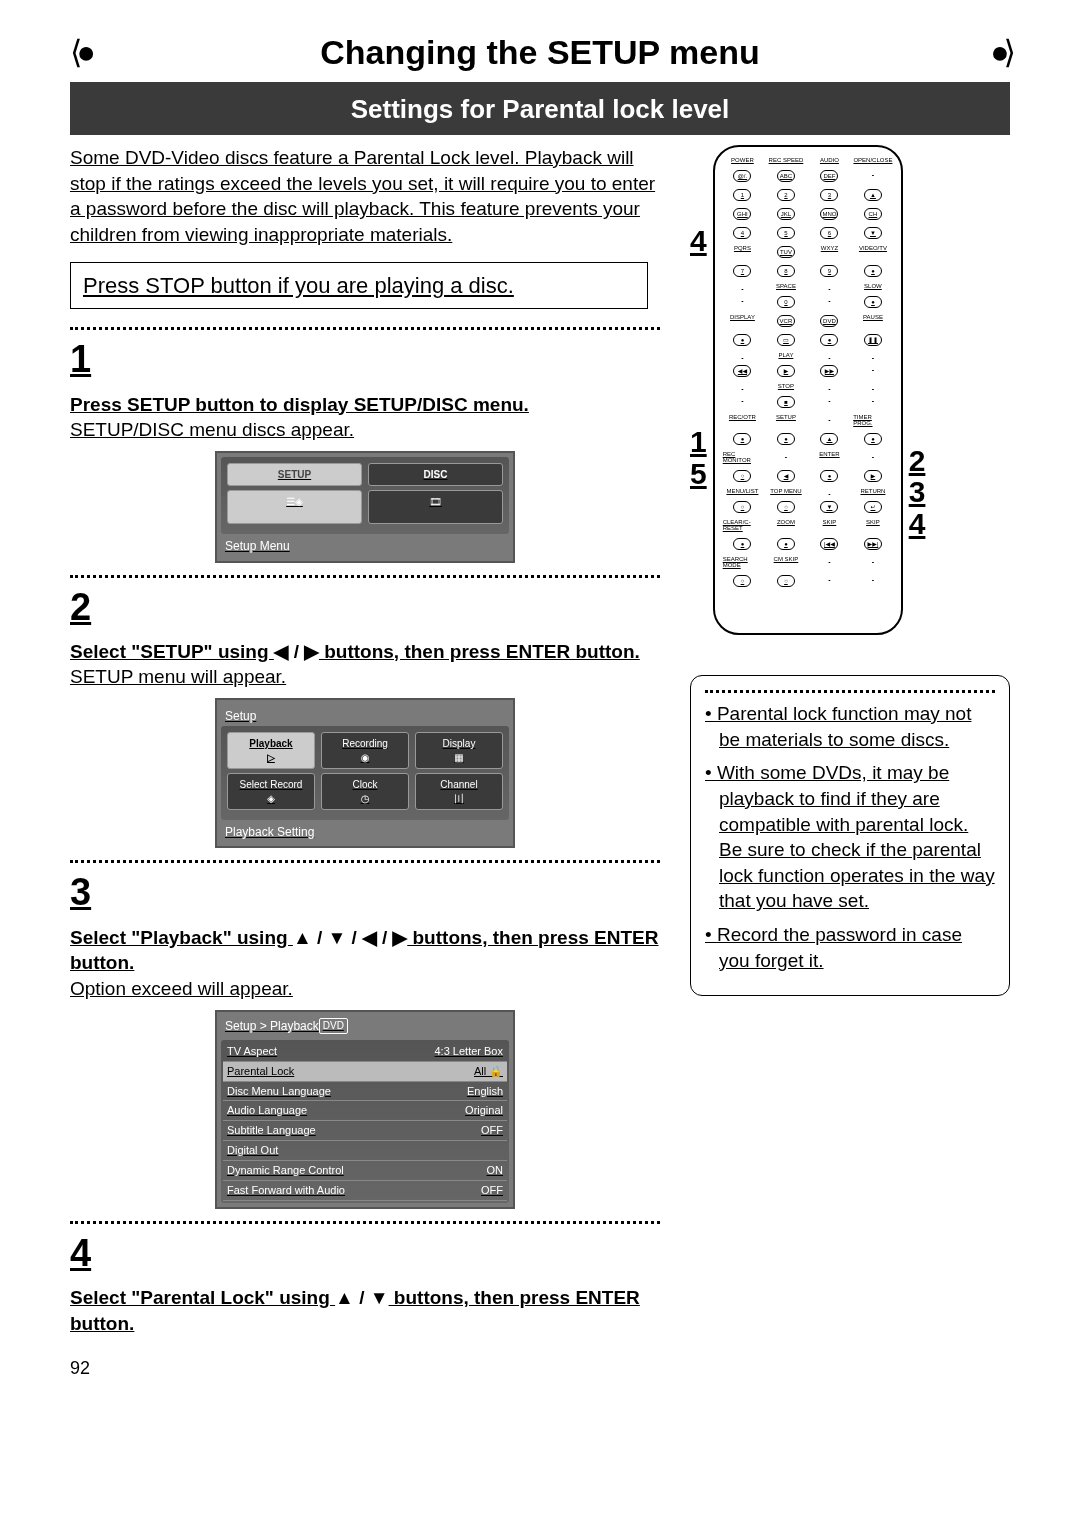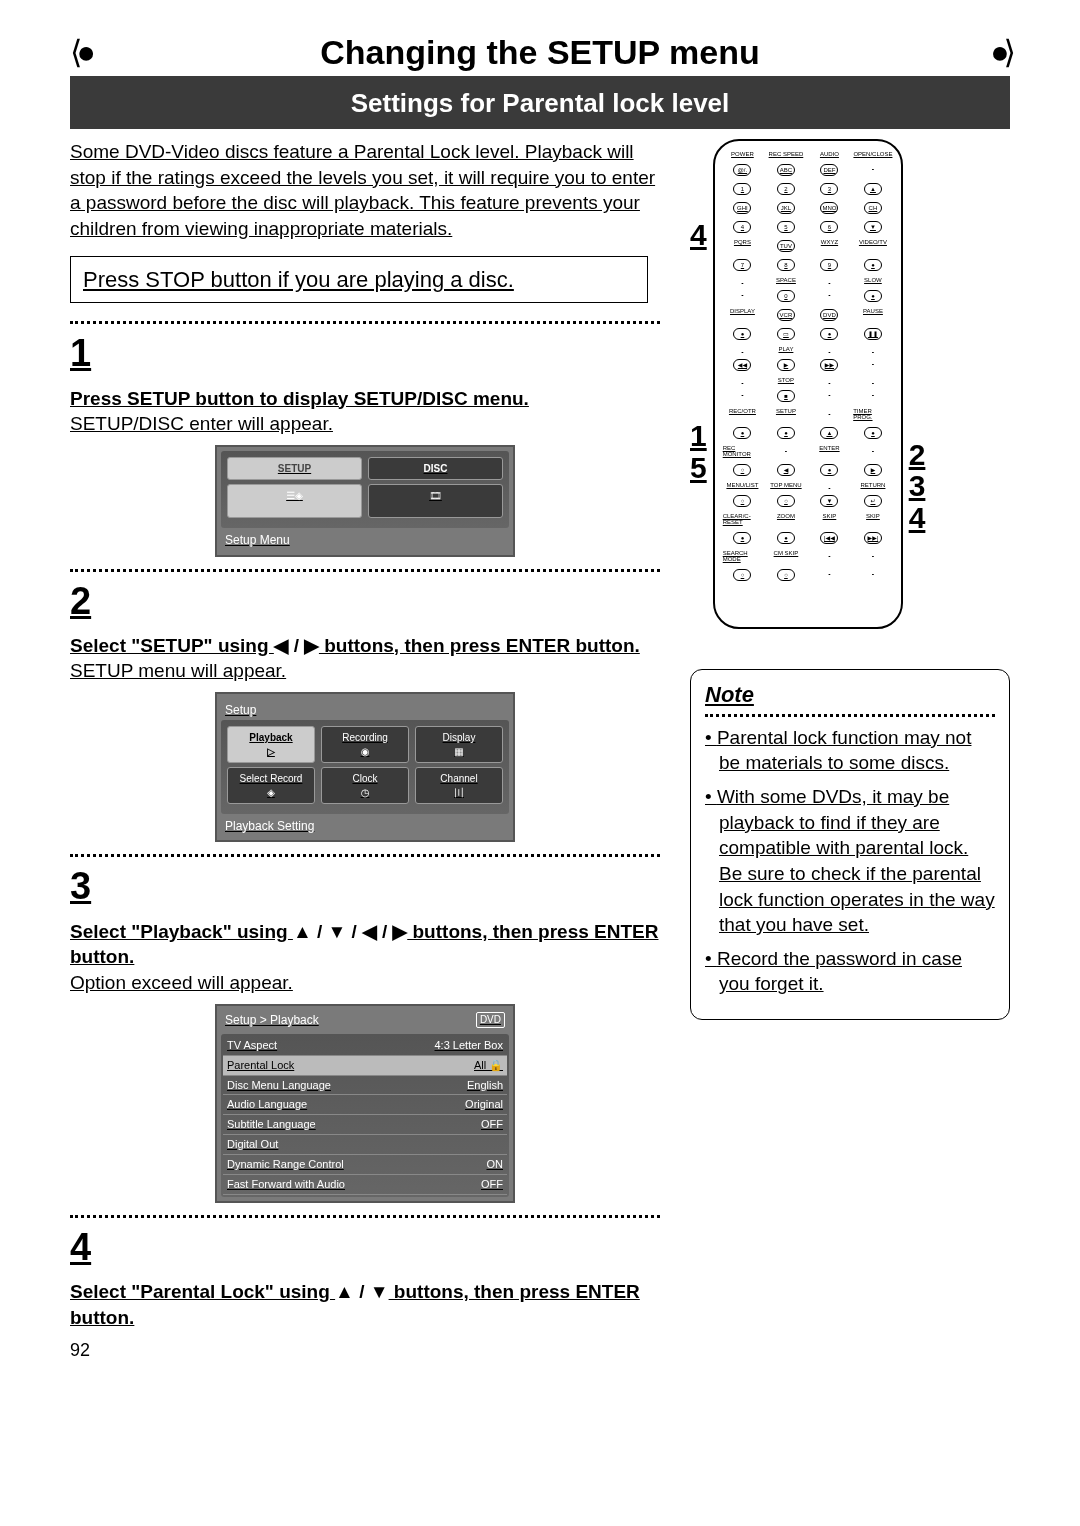--- a/index.html
+++ b/index.html
@@ -10,21 +10,21 @@
     margin: 0 auto;
     padding: 30px 70px 40px 70px;
     font-size: 19px;
     line-height: 1.35;
   }
   .title-row {
     display: flex;
     align-items: center;
     justify-content: space-between;
     gap: 22px;
-    margin-bottom: 0;
+    margin-bottom: 6px;
   }
   .title-row h1 {
     font-size: 34px;
     font-weight: bold;
     text-align: center;
     flex: 1;
   }
   .deco {
     font-size: 32px;
     letter-spacing: -6px;
@@ -106,21 +106,20 @@
     font-size: 11px;
     color: #fff;
     border-collapse: collapse;
   }
   .scr-table td {
     padding: 2px 4px;
     border-bottom: 1px solid #888;
   }
   .scr-header {
     display: flex;
-    justify-content: space-between;
     color: #fff;
     font-size: 12px;
     padding: 2px 4px 6px 4px;
   }
   .arrow { display: inline-block; }
   .remote-wrap {
     position: relative;
     display: flex;
     align-items: flex-start;
     gap: 6px;
@@ -177,21 +176,21 @@
   .note-box h3 {
     font-style: italic;
     font-size: 22px;
     font-weight: bold;
     margin-bottom: 2px;
   }
   .note-dots { border-top: 3px dotted #000; margin: 4px 0 8px 0; }
   .note-box ul { list-style: none; padding: 0; }
   .note-box li { margin-bottom: 8px; padding-left: 14px; text-indent: -14px; }
   .note-box li::before { content: "• "; }
-  .page-num { font-size: 18px; margin-top: 8px; }
+  .page-num { font-size: 18px; margin-top: 20px; }
   .callout-line {
     white-space: nowrap;
   }
 </style>
 </head>
 <body>
 
 <div class="title-row">
   <span class="deco deco-left"></span>
   <h1>Changing the SETUP menu</h1>
@@ -201,21 +200,21 @@
 
 <div class="cols">
   <div class="left-col">
     <p class="intro">Some DVD-Video discs feature a Parental Lock level. Playback will stop if the ratings exceed the levels you set, it will require you to enter a password before the disc will playback. This feature prevents your children from viewing inappropriate materials.</p>
 
     <div class="stop-box">Press STOP button if you are playing a disc.</div>
 
     <hr class="dots">
     <div class="step-num">1</div>
     <p class="step-title">Press SETUP button to display SETUP/DISC menu.</p>
-    <p class="step-body">SETUP/DISC enter will appear.</p>
+    <p class="step-body">SETUP/DISC menu discs appear.</p>
 
     <div class="scr-box">
       <div class="scr-inner">
         <div class="scr-row">
           <div class="scr-cell" style="background:#ccc;color:#444;font-weight:bold">SETUP</div>
           <div class="scr-cell" style="font-weight:bold">DISC</div>
         </div>
         <div class="scr-row">
           <div class="scr-cell" style="height:34px;background:#ccc">☰◈</div>
           <div class="scr-cell" style="height:34px">🎞</div>
@@ -570,21 +569,20 @@
         </div>
 
       <div class="callout-col right">
         <div class="callout-line">2</div>
         <div class="callout-line">3</div>
         <div class="callout-line">4</div>
       </div>
     </div>
 
     <div class="note-box">
-      <h3>Note</h3>
       <div class="note-dots"></div>
       <ul id="note-list">
           <li>Parental lock function may not be materials to some discs.</li>
           <li>With some DVDs, it may be playback to find if they are compatible with parental lock. Be sure to check if the parental lock function operates in the way that you have set.</li>
           <li>Record the password in case you forget it.</li>
         </ul>
     </div>
   </div>
 </div>
 

